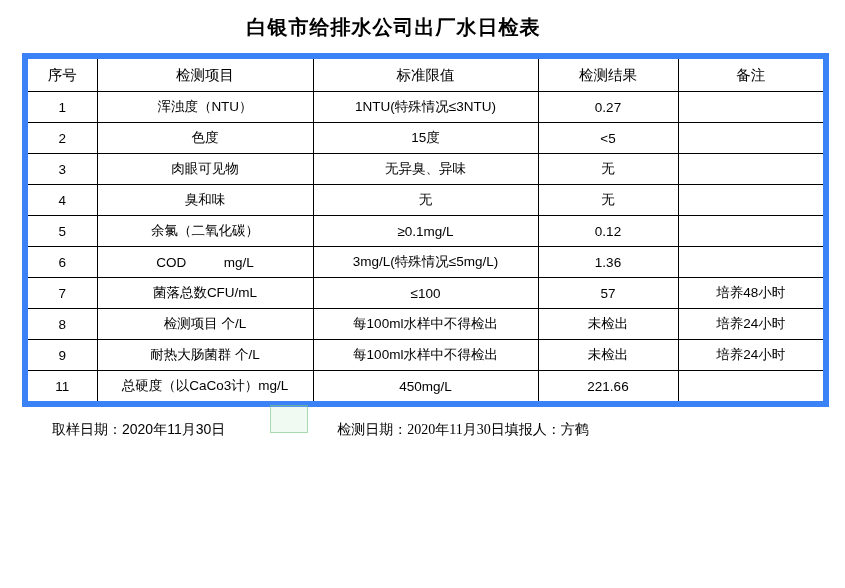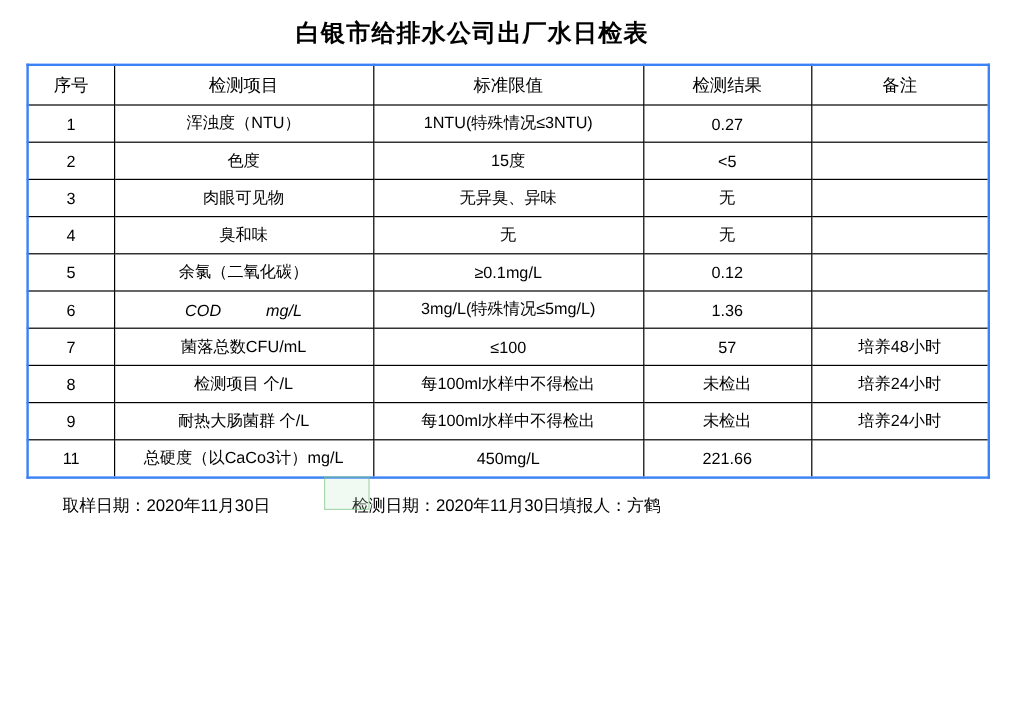--- a/index.html
+++ b/index.html
@@ -29,21 +29,21 @@
     padding-bottom: 12px;
     color: #000;
   }
   .table-wrap {
     padding: 0 22px;
   }
   table.report {
     width: 801px;
     border-collapse: collapse;
     table-layout: fixed;
-    border: 2px solid #3b82f6;
+    border: 6px solid #3b82f6;
   }
   table.report td, table.report th {
     border: 1px solid #000;
     height: 30px;
     font-size: 13.5px;
     font-weight: normal;
     text-align: center;
     vertical-align: middle;
     padding: 0 2px;
     color: #000;
@@ -54,39 +54,38 @@
   }
   .col-no      { width: 72px; }
   .col-item    { width: 216px; }
   .col-limit   { width: 225px; }
   .col-result  { width: 140px; }
   .col-remark  { width: 148px; }
 
   .cell-item-cod {
     text-align: center;
     letter-spacing: 0;
-    font-style: italic;
   }
   .cod-inner {
     display: inline-block;
     white-space: pre;
   }
   .footer {
     padding: 0 22px;
     margin-top: 14px;
     position: relative;
     font-size: 14px;
   }
   .footer-row {
     display: flex;
     align-items: center;
     text-align: center;
   }
   .foot-sample { margin-left: 30px; }
-  .foot-test   { margin-left: 68px; }
+  .foot-test   { margin-left: 112px; font-family: Liberation Serif, serif; }
   .foot-filler { }
   .stamp {
     position: absolute;
     left: 270px;
     top: -16px;
     width: 36px;
     height: 26px;
     border: 1px solid rgba(110, 190, 120, 0.55);
     background: rgba(190, 230, 195, 0.22);
     pointer-events: none;

